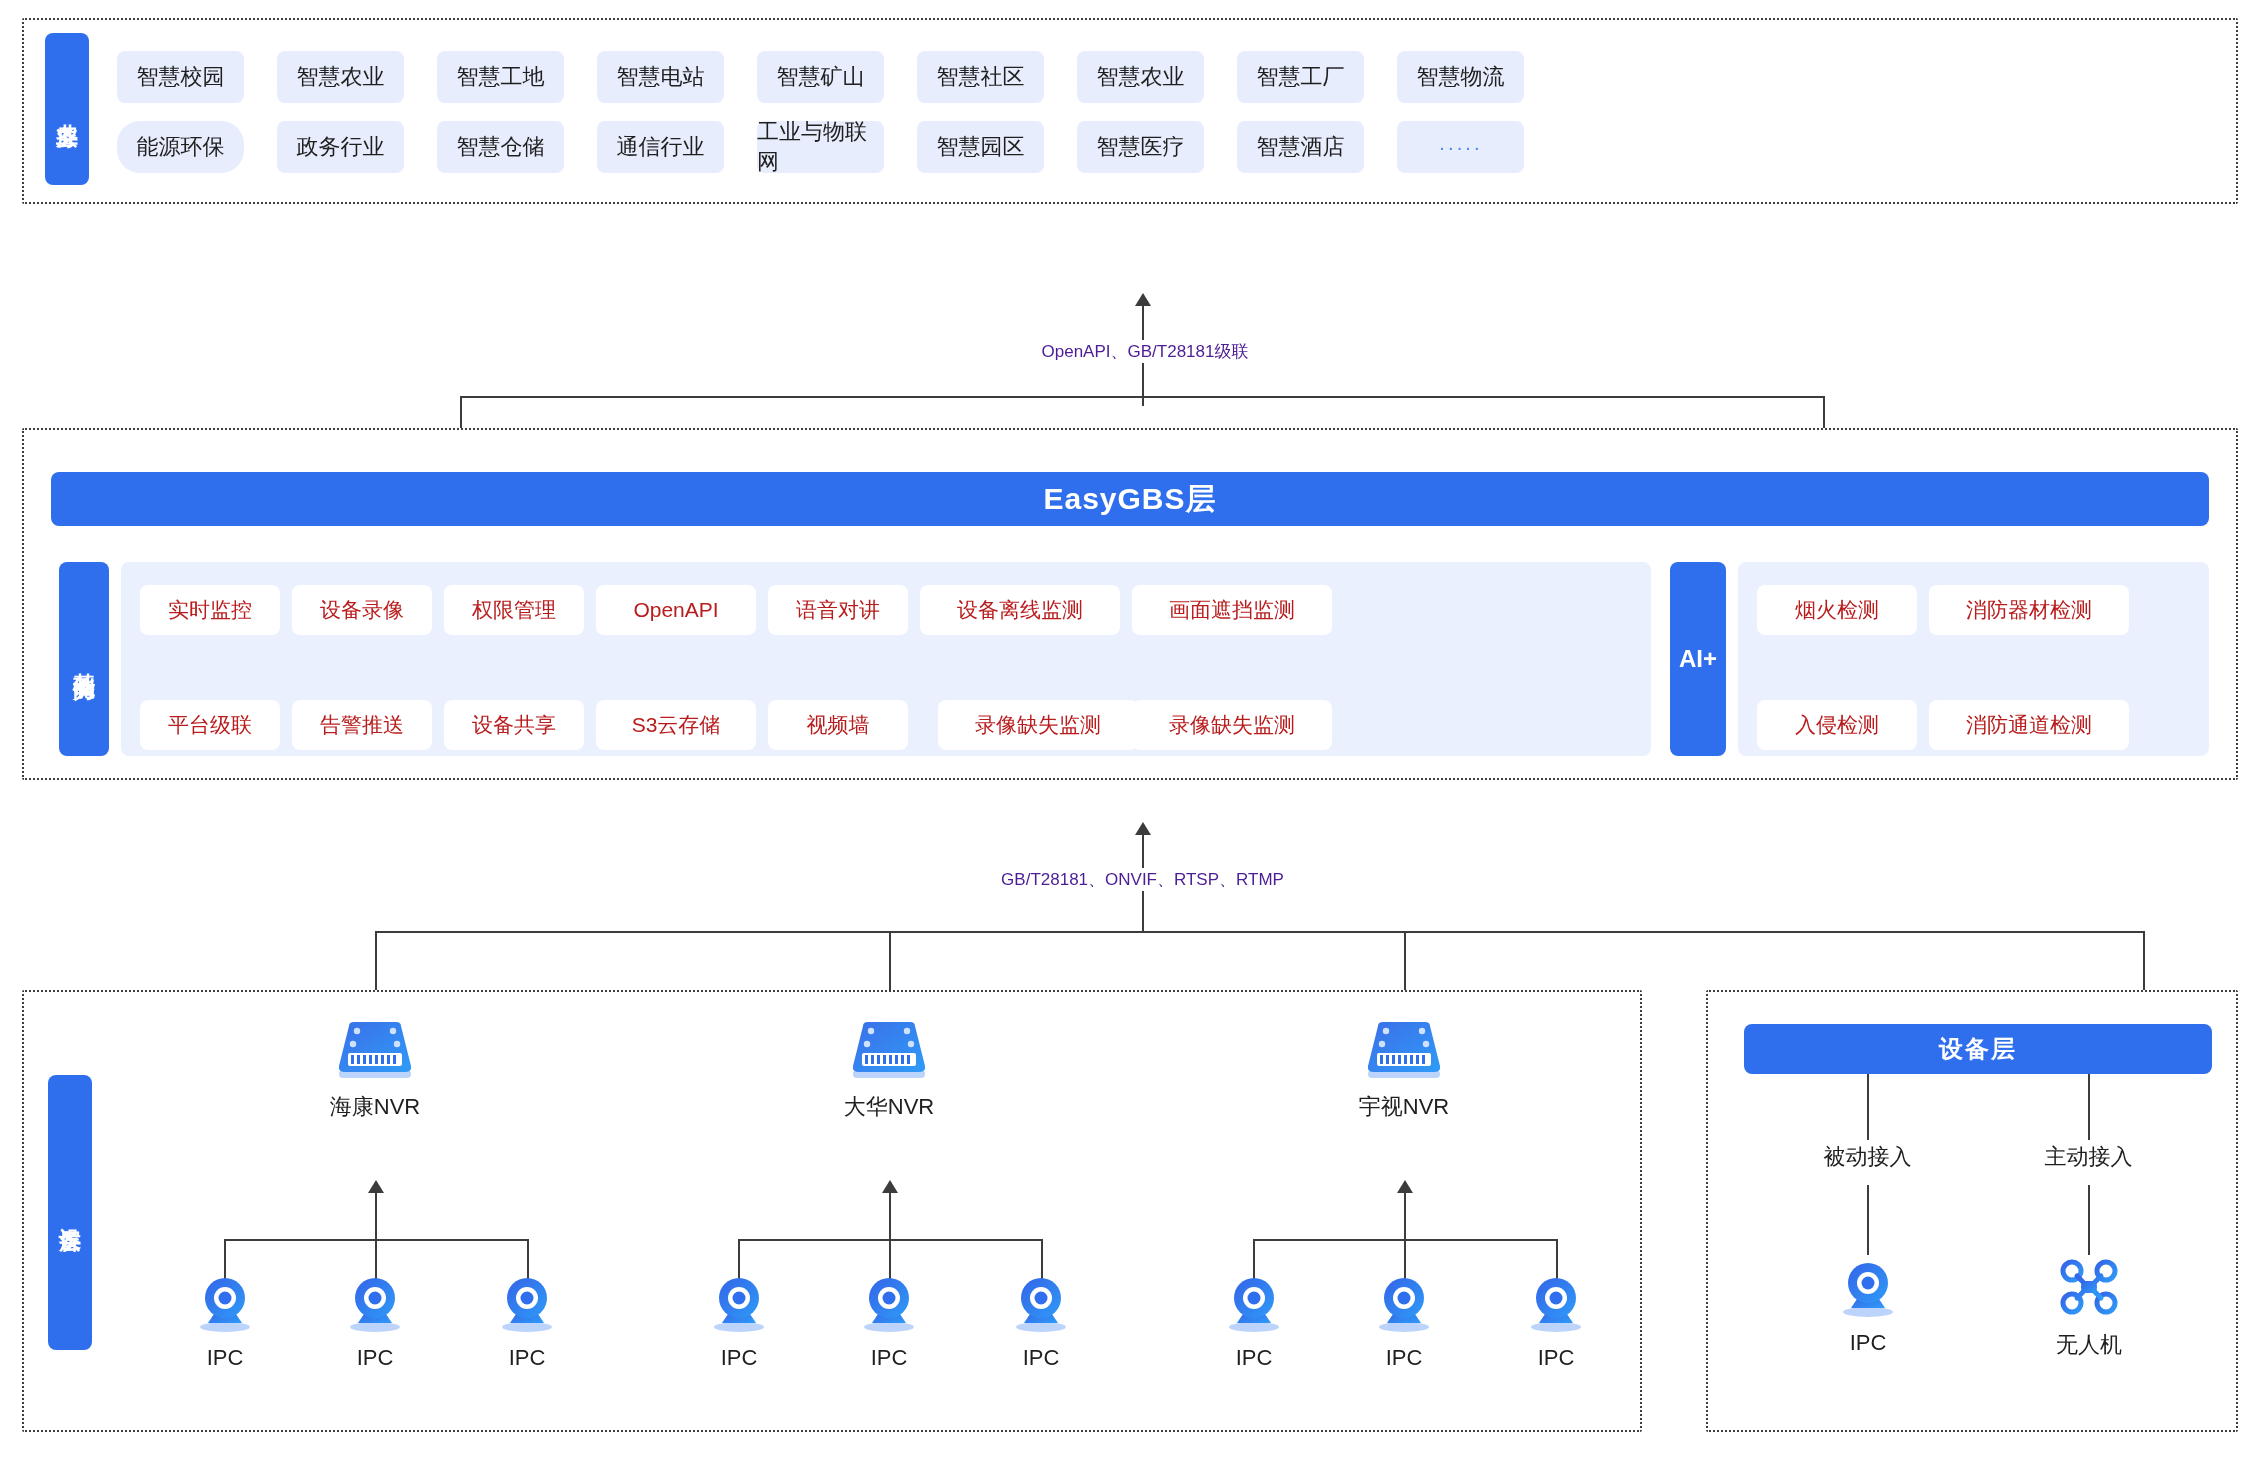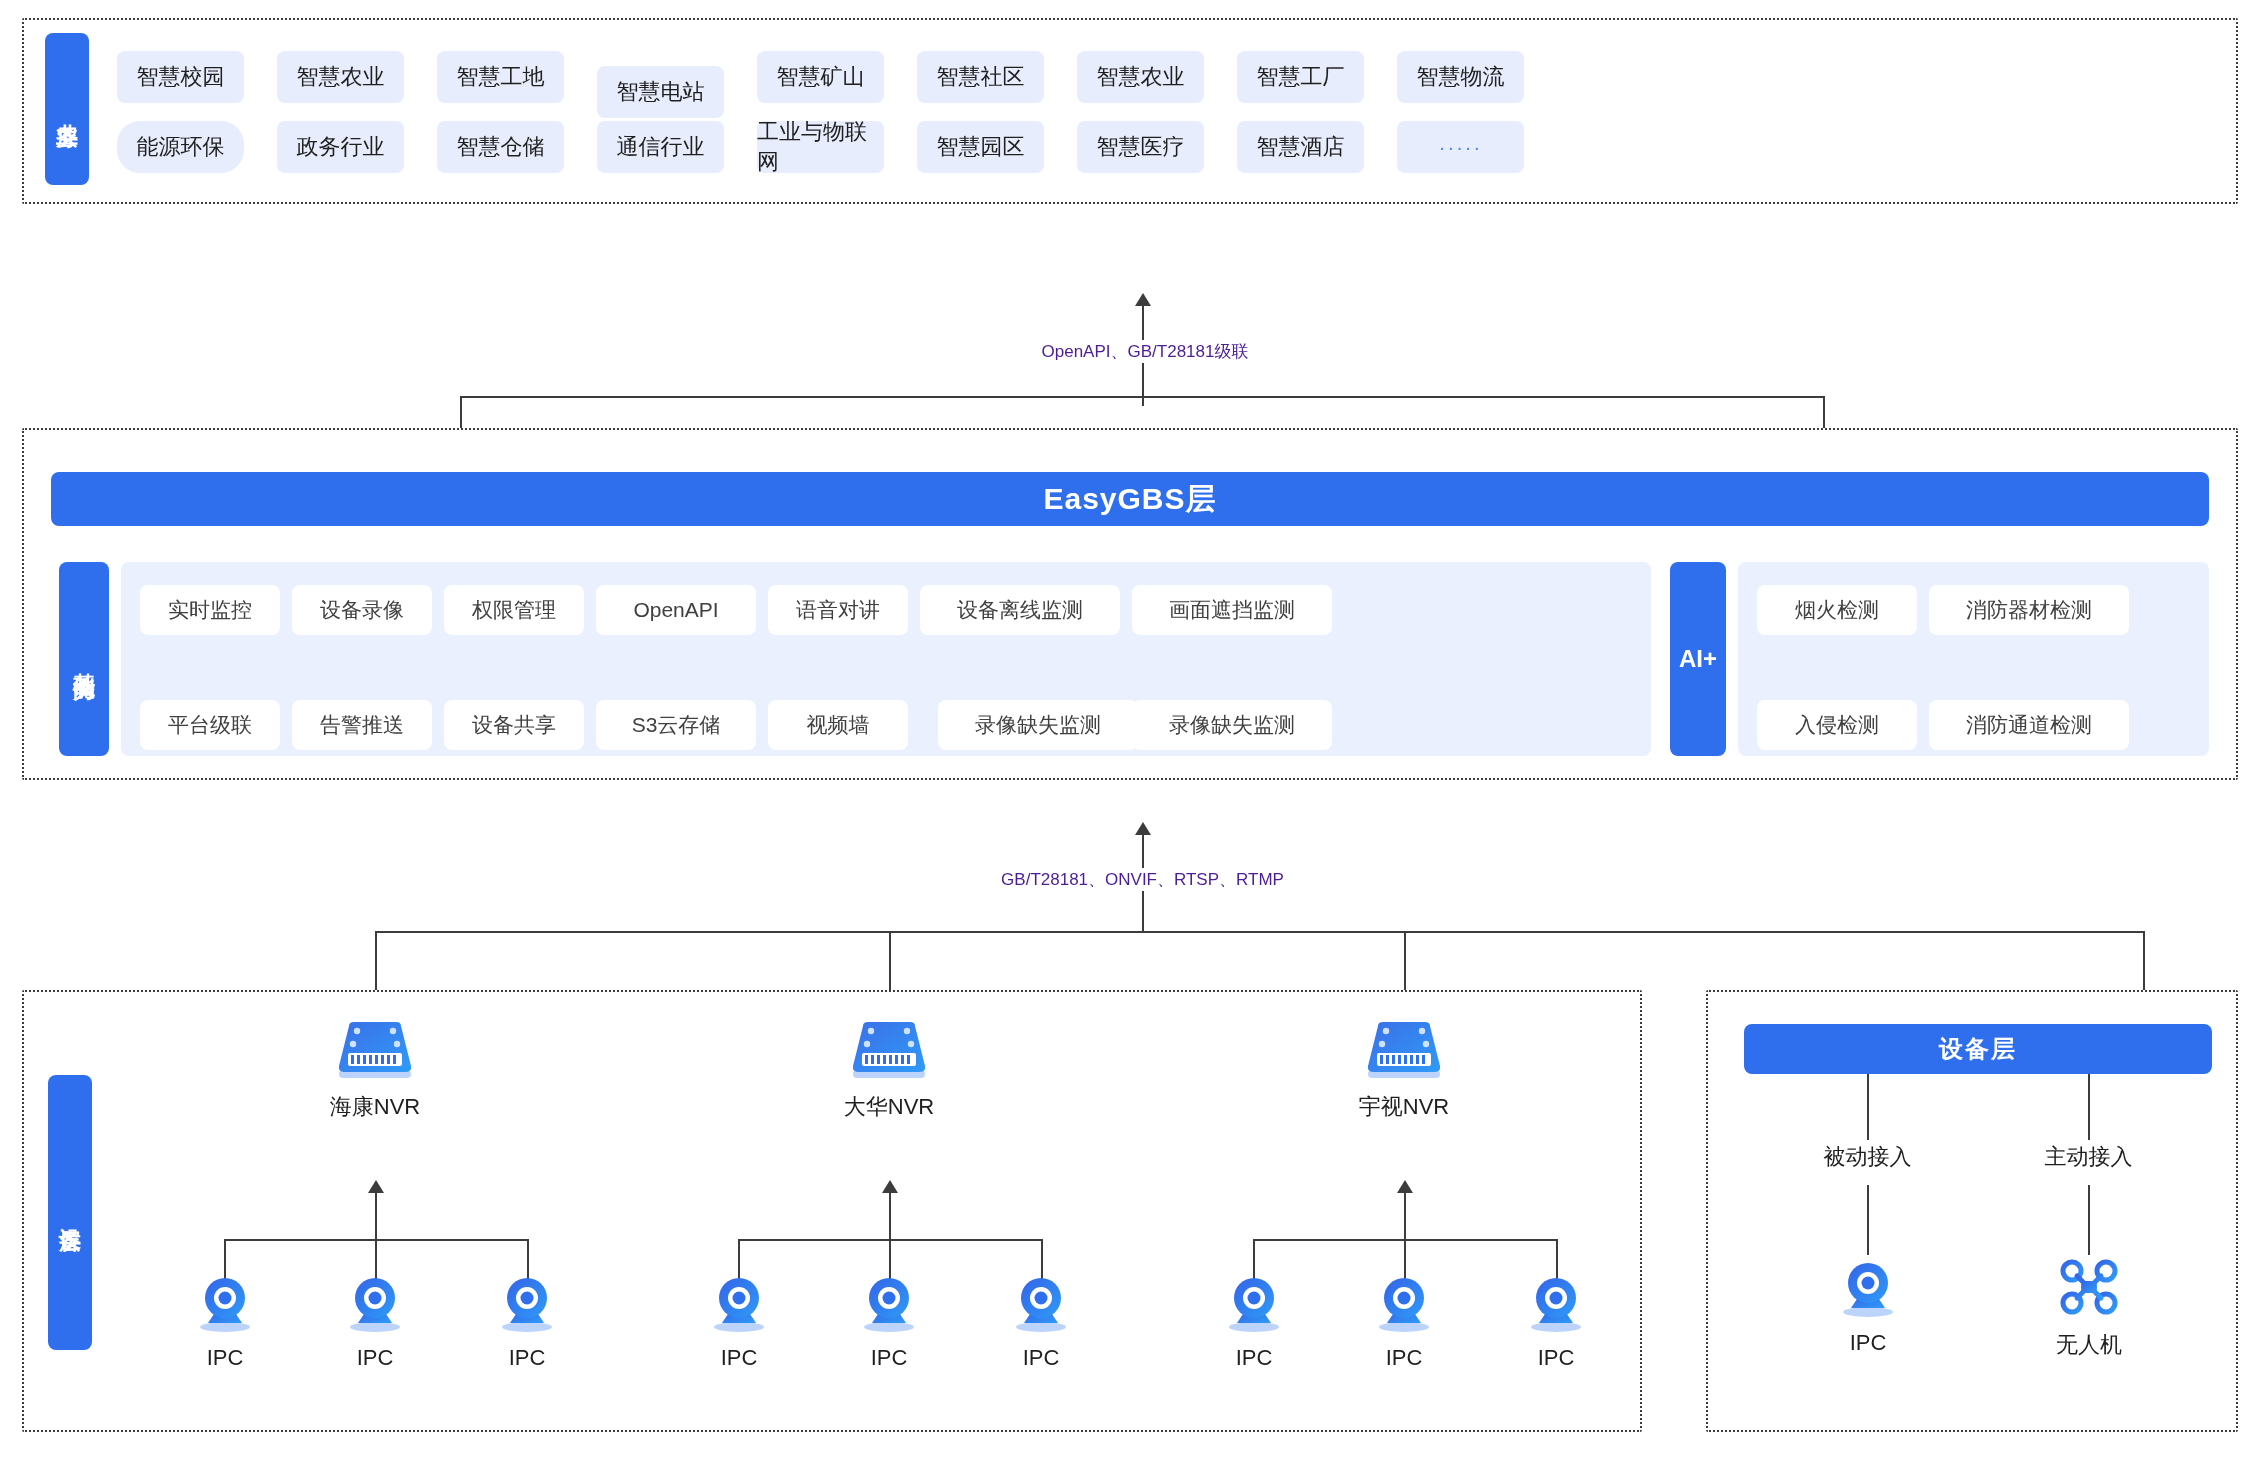--- a/index.html
+++ b/index.html
@@ -79,21 +79,21 @@
     border-radius: 8px;
   }
   .cap-chip {
     position: absolute;
     background: #ffffff;
     border-radius: 8px;
     display: flex;
     align-items: center;
     justify-content: center;
     font-size: 21px;
-    color: #404040;
+    color: #b91c1c;
     height: 50px;
   }
 
   
   .dev-bar {
     position: absolute;
     background: #2f6fed;
     border-radius: 8px;
     color: #fff;
     display: flex;
@@ -147,21 +147,21 @@
 
 <div id="root">
 
   <div class="dashed-box" style="left:22px; top:18px; width:2216px; height:186px;"></div>
 
   <div class="side-label" style="left:45px; top:33px; width:44px; height:152px;">业务层</div>
 
   <div class="chip" style="left:117px; top:51px; width:127px;">智慧校园</div>
   <div class="chip" style="left:277px; top:51px; width:127px;">智慧农业</div>
   <div class="chip" style="left:437px; top:51px; width:127px;">智慧工地</div>
-  <div class="chip" style="left:597px; top:51px; width:127px;margin-top:15px;">智慧电站</div>
+  <div class="chip" style="left:597px; top:51px; width:127px;">智慧电站</div>
   <div class="chip" style="left:757px; top:51px; width:127px;">智慧矿山</div>
   <div class="chip" style="left:917px; top:51px; width:127px;">智慧社区</div>
   <div class="chip" style="left:1077px; top:51px; width:127px;">智慧农业</div>
   <div class="chip" style="left:1237px; top:51px; width:127px;">智慧工厂</div>
   <div class="chip" style="left:1397px; top:51px; width:127px;">智慧物流</div>
 
   <div class="chip" style="left:117px; top:121px; width:127px;border-radius:23px;">能源环保</div>
   <div class="chip" style="left:277px; top:121px; width:127px;">政务行业</div>
   <div class="chip" style="left:437px; top:121px; width:127px;">智慧仓储</div>
   <div class="chip" style="left:597px; top:121px; width:127px;">通信行业</div>

